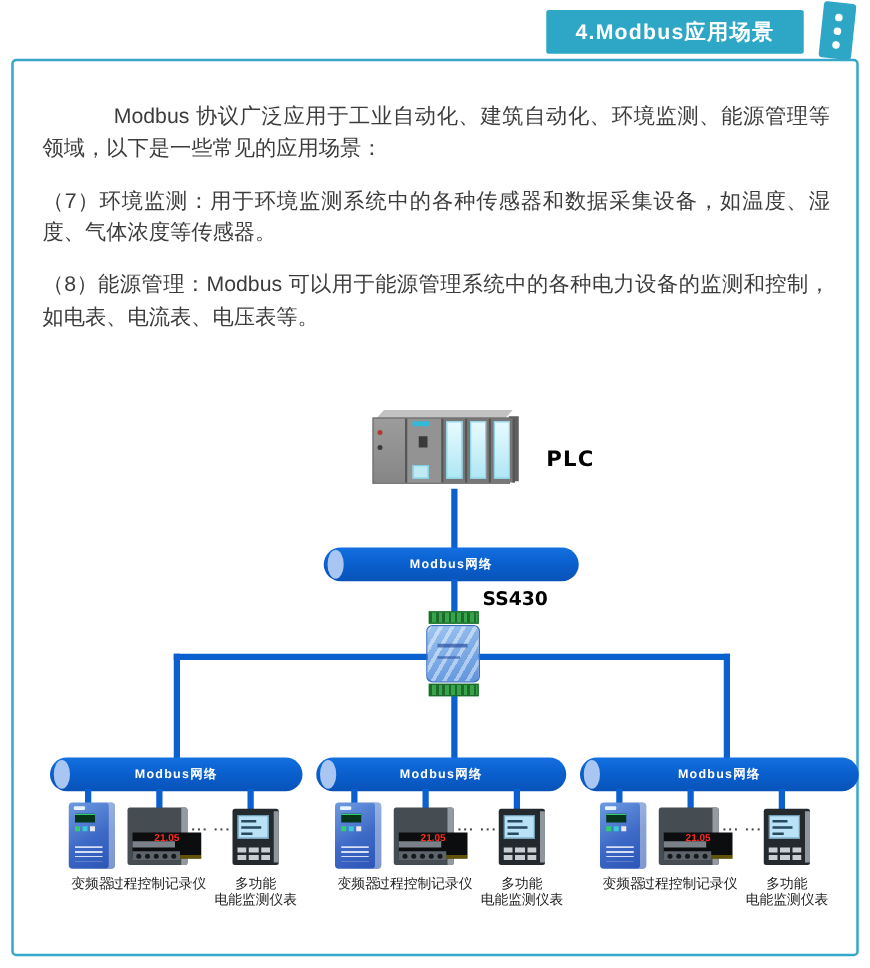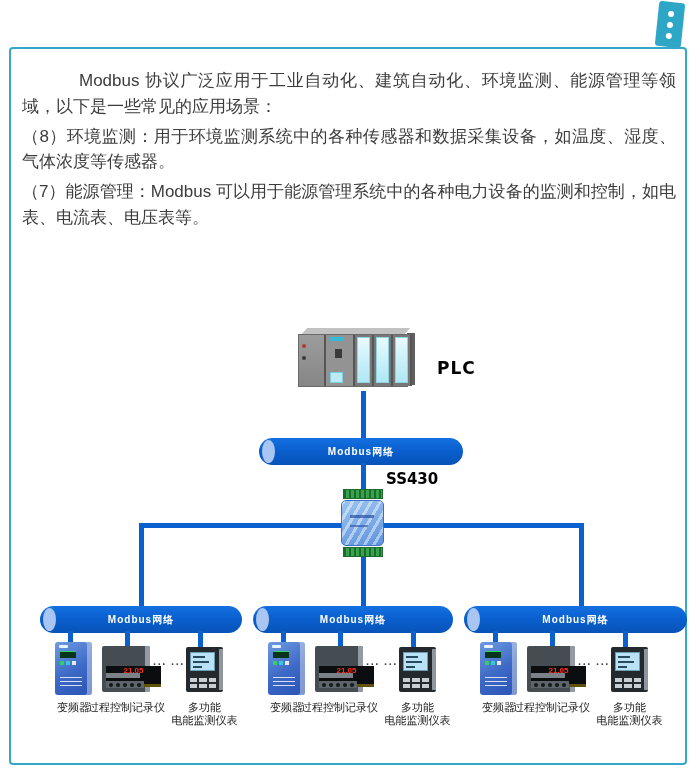--- a/index.html
+++ b/index.html
@@ -21,21 +21,21 @@
   }
   .hdr-mini i{width:6px;height:6px;border-radius:50%;background:#ffffff;display:block;}
   
   .frame{
     position:absolute;left:9px;top:47px;width:674px;height:714px;
     border:2px solid #35a7c9;border-radius:4px;background:#ffffff;
   }
   
   .textblock{position:absolute;left:18px;top:64px;width:662px;}
   .textblock p{
-    margin:4px;font-size:17px;line-height:25.8px;color:#3c3c3c;
+    margin:16px;font-size:17px;line-height:25.8px;color:#3c3c3c;
     text-align:justify;
   }
   .textblock p.lead{text-indent:57px;}
   
   .ln{position:absolute;background:#0a60cf;}
   .pipe{
     position:absolute;height:27px;border-radius:13.5px;
     background:linear-gradient(180deg,#1470e0 0%,#0a60cf 45%,#0853b8 100%);
     color:#ffffff;font-weight:bold;font-size:10px;line-height:27px;
     text-align:center;letter-spacing:1px;
@@ -111,32 +111,35 @@
   .meter .m-lcd i{position:absolute;background:#274a5c;display:block;}
   .meter .m-btns{position:absolute;left:4px;bottom:4px;width:26px;height:10px;
        display:grid;grid-template-columns:repeat(3,1fr);grid-template-rows:repeat(2,1fr);gap:2px;}
   .meter .m-btns i{background:#c9ced3;display:block;}
 </style>
 </head>
 <body>
 
 <div id="page">
 
+  <div class="hdr-tab">
+    <span>4.Modbus应用场景</span>
+  </div>
   <div class="hdr-mini">
     <i></i>
     <i></i>
     <i></i>
   </div>
 
   <div class="frame"></div>
 
   <div class="textblock">
     <p class="lead">Modbus 协议广泛应用于工业自动化、建筑自动化、环境监测、能源管理等领域，以下是一些常见的应用场景：</p>
-    <p>（8）环境监测：用于环境监测系统中的各种传感器和数据采集设备，如温度、湿度、气体浓度等传感器。</p>
-    <p>（7）能源管理：Modbus 可以用于能源管理系统中的各种电力设备的监测和控制，如电表、电流表、电压表等。</p>
+    <p>（7）环境监测：用于环境监测系统中的各种传感器和数据采集设备，如温度、湿度、气体浓度等传感器。</p>
+    <p>（8）能源管理：Modbus 可以用于能源管理系统中的各种电力设备的监测和控制，如电表、电流表、电压表等。</p>
   </div>
 
   <div class="plc">
     <div class="plc-top"></div>
     <div class="plc-side"></div>
     <div class="plc-body">
       <div class="mod m-psu"></div>
       <div class="mod m-cpu">
         <div class="stick1"></div>
         <div class="slot"></div>

